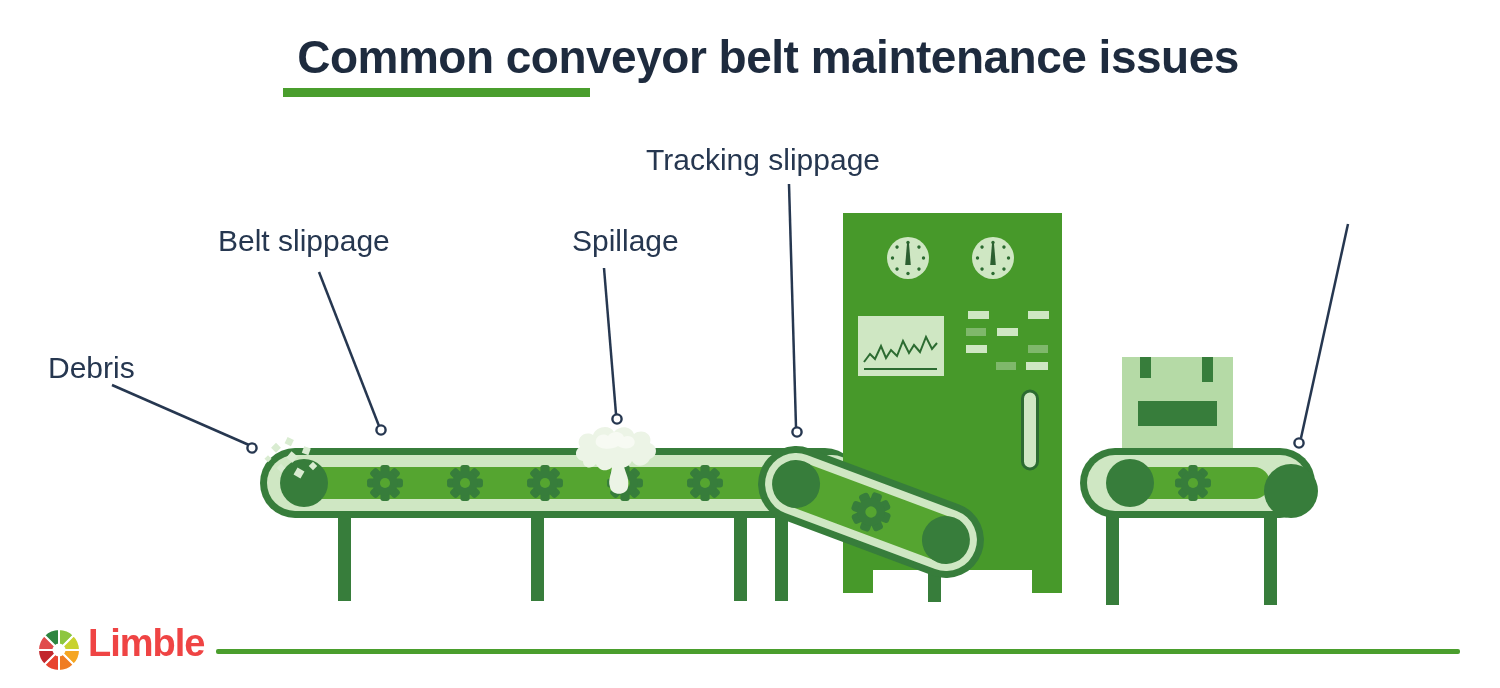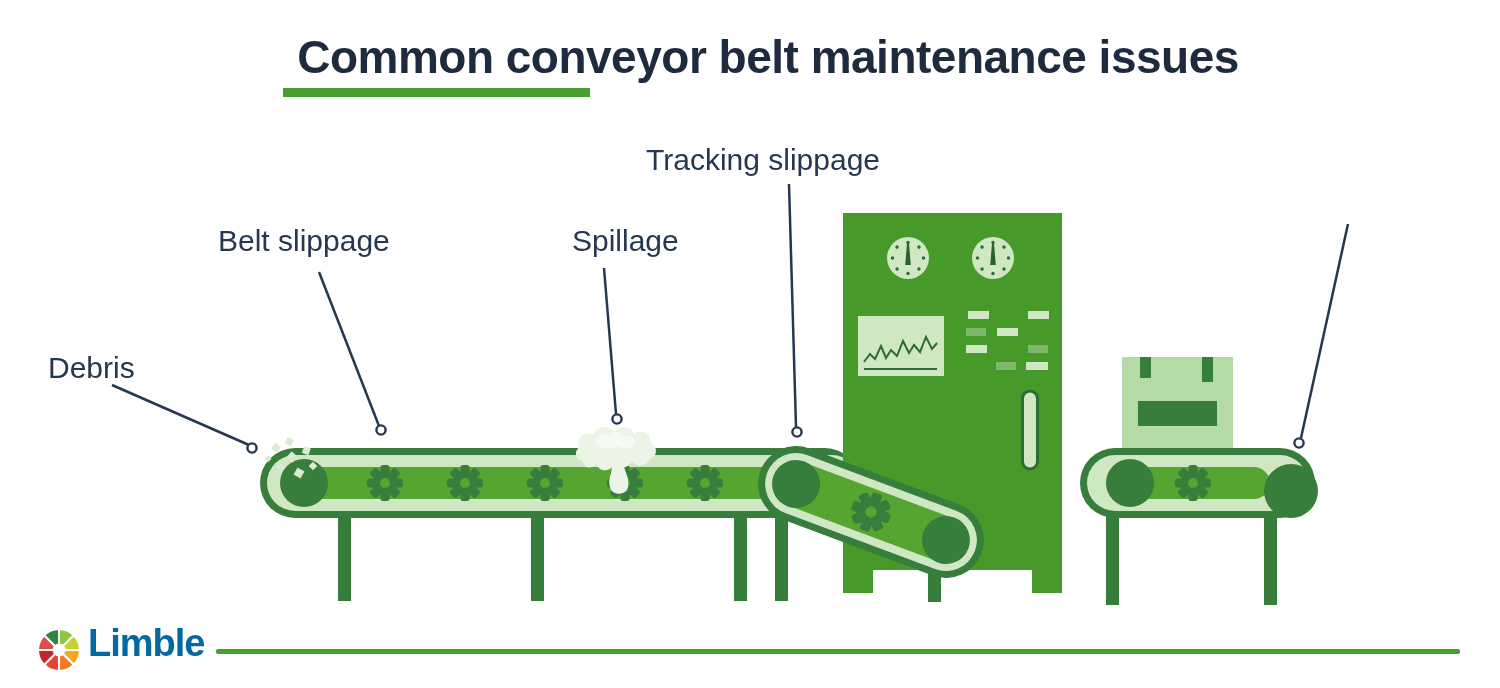--- a/index.html
+++ b/index.html
@@ -10,21 +10,21 @@
     font-size:46px;font-weight:800;letter-spacing:-0.5px;color:#1e2b3e;padding-left:36px;}
   .title-underline{position:absolute;left:283px;top:88px;width:307px;height:9px;background:#4a9e2d;}
   .callout{position:absolute;font-size:30px;font-weight:400;color:#263750;white-space:nowrap;}
   .lbl-debris{left:48px;top:351px;}
   .lbl-slippage{left:218px;top:224px;}
   .lbl-spillage{left:536px;top:224px;margin-left:36px;}
   .lbl-tracking{left:646px;top:143px;}
   .lbl-roller{left:1220px;top:170px;}
   .brand-icon{position:absolute;left:36px;top:627px;}
   .brand-name{position:absolute;left:88px;top:622px;font-size:38px;font-weight:700;
-    letter-spacing:-1px;color:#0369a1;}
+    letter-spacing:-1px;color:#ef4444;}
   .footer-rule{position:absolute;left:216px;top:649px;width:1244px;height:5px;background:#4a9e2d;border-radius:2px;}
 </style>
 </head>
 <body>
 
 <div class="stage">
 
   <h1 class="page-title">Common conveyor belt maintenance issues</h1>
   <div class="title-underline"></div>
 

